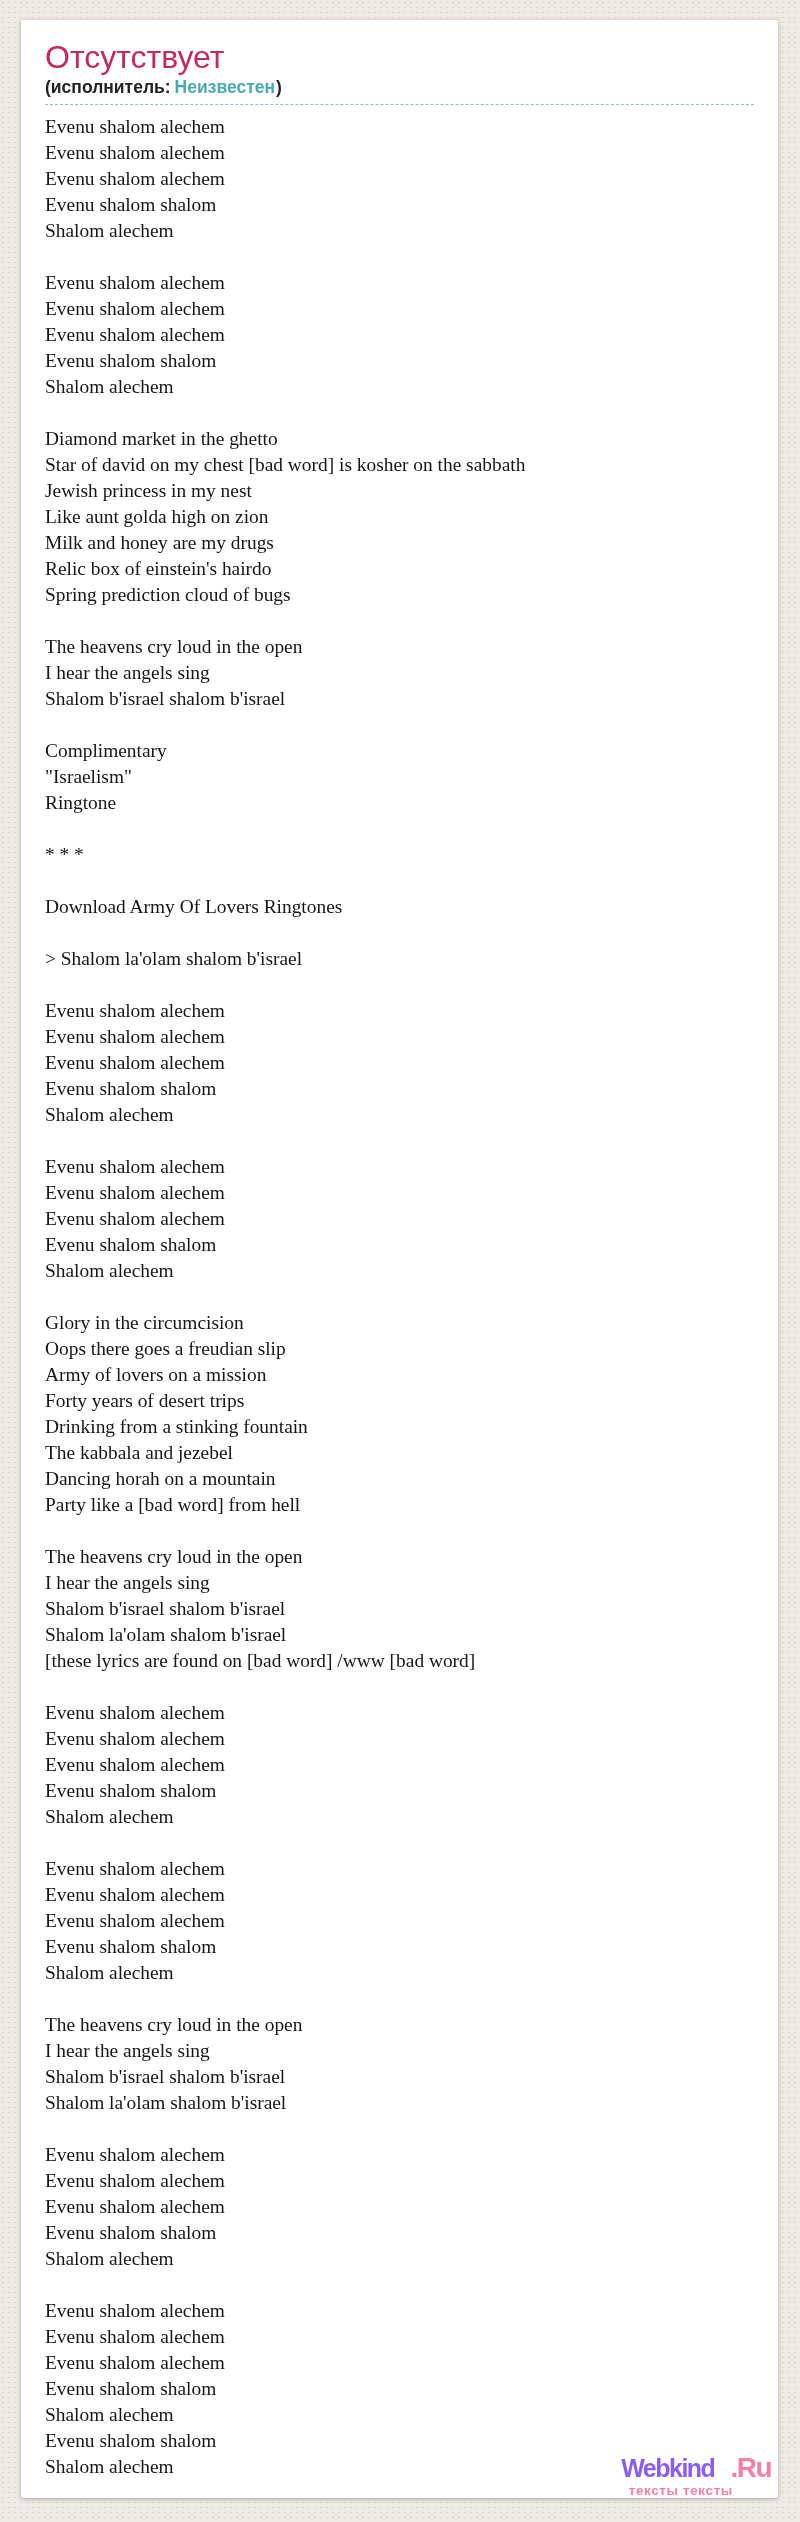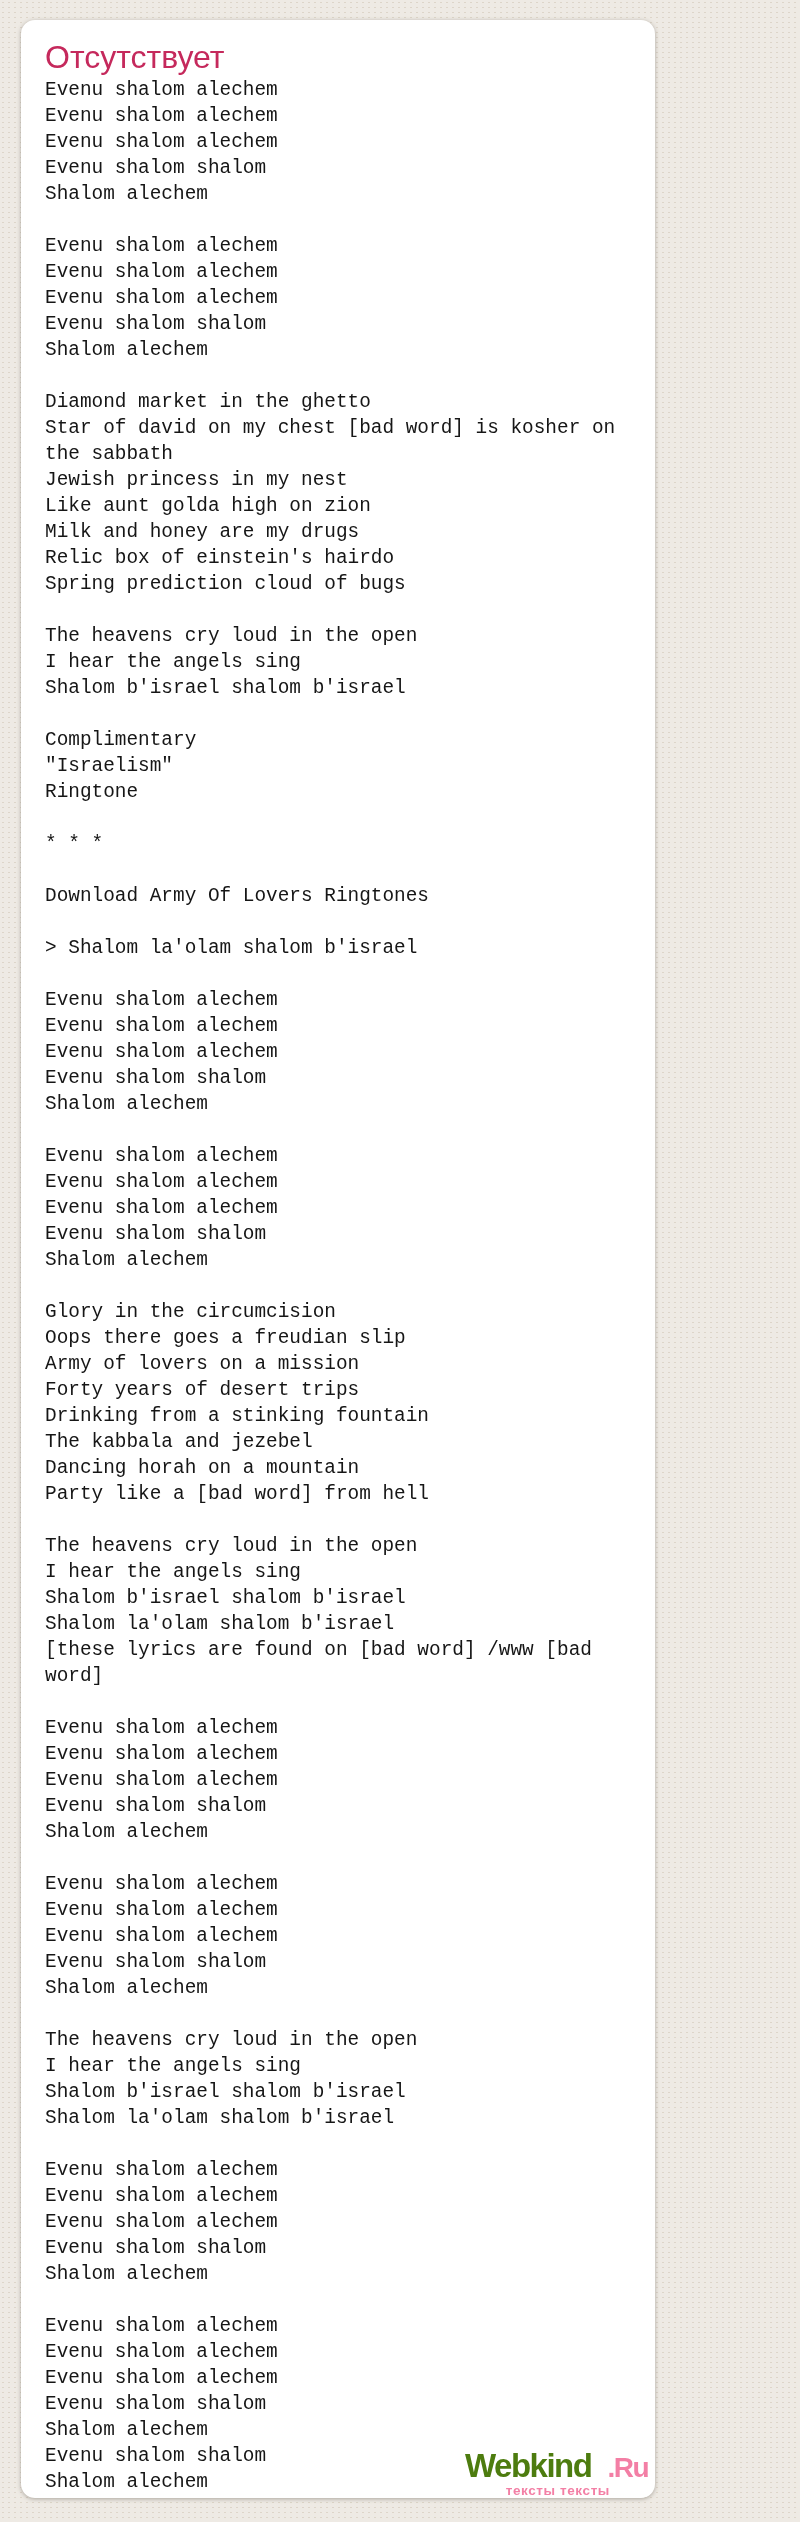--- a/index.html
+++ b/index.html
@@ -11,24 +11,24 @@
     height: 2522px;
     background-color: #eeeae4;
     background-image: radial-gradient(ellipse 1.3px 0.9px at center, #ddd5c9 55%, rgba(221,213,201,0) 70%);
     background-size: 6px 5px;
     position: relative;
   }
   .card {
     position: absolute;
     left: 21px;
     top: 20px;
-    width: 634px;
+    width: 757px;
     height: 2478px;
     background: #ffffff;
-    border-radius: 14px;
+    border-radius: 2px;
     box-shadow: 0 1px 4px rgba(90,82,70,0.45);
     padding: 20px 24px 0 24px;
     overflow: hidden;
   }
   h1.song-title {
     font-size: 32px;
     line-height: 34px;
     font-weight: 400;
     color: #c5295c;
     letter-spacing: 0;
@@ -42,43 +42,44 @@
     padding-bottom: 7px;
     border-bottom: 1px dashed #9fb9c8;
   }
   .subtitle a.artist-link {
     color: #49a9b2;
     text-decoration: none;
     cursor: pointer;
     margin: 0 1px 0 4px;
   }
   pre.lyrics {
-    font-family: Liberation Mono, monospace;
+    margin-top: 9px;
+    font-family: Liberation Serif, serif;
     font-size: 19.4px;
     line-height: 26px;
     color: #161616;
     white-space: pre-wrap;
   }
   .logo {
     position: absolute;
     right: 7px;
     bottom: 1px;
     text-align: right;
     cursor: pointer;
     line-height: 1;
   }
   .logo .logo-main {
     display: block;
     font-weight: 700;
     letter-spacing: -1.5px;
     line-height: 30px;
   }
   .logo .brand {
-    font-size: 33px;
-    color: #4d7c0f;
+    font-size: 25px;
+    color: #8b5cf6;
     margin-top: 32px;
   }
   .logo .tld {
     font-size: 28px;
     color: #f37fa5;
     margin-left: 16px;
   }
   .logo .tagline {
     display: block;
     font-size: 13.5px;
@@ -89,20 +90,21 @@
     margin-top: -3px;
   }
 </style>
 </head>
 <body>
 
 <div class="card">
 
   <h1 class="song-title">Отсутствует</h1>
 
+  <div class="subtitle"><span>(исполнитель:</span><a class="artist-link">Неизвестен</a><span>)</span></div>
 
   <pre class="lyrics">Evenu shalom alechem
 Evenu shalom alechem
 Evenu shalom alechem
 Evenu shalom shalom
 Shalom alechem
 
 Evenu shalom alechem
 Evenu shalom alechem
 Evenu shalom alechem

